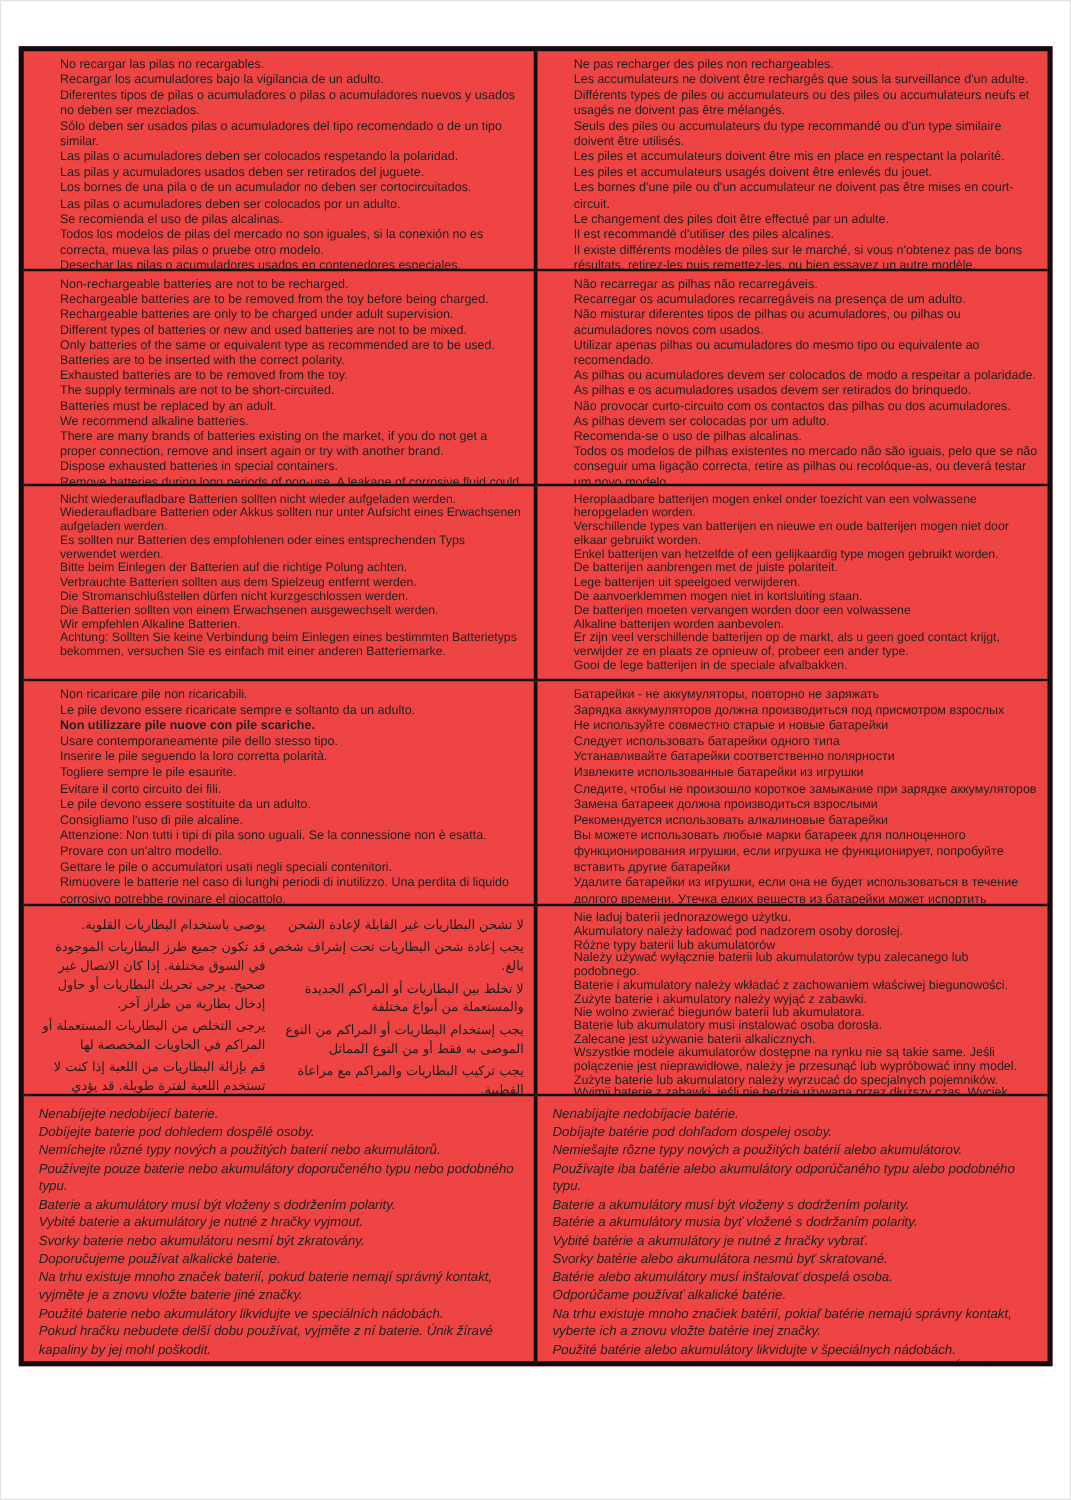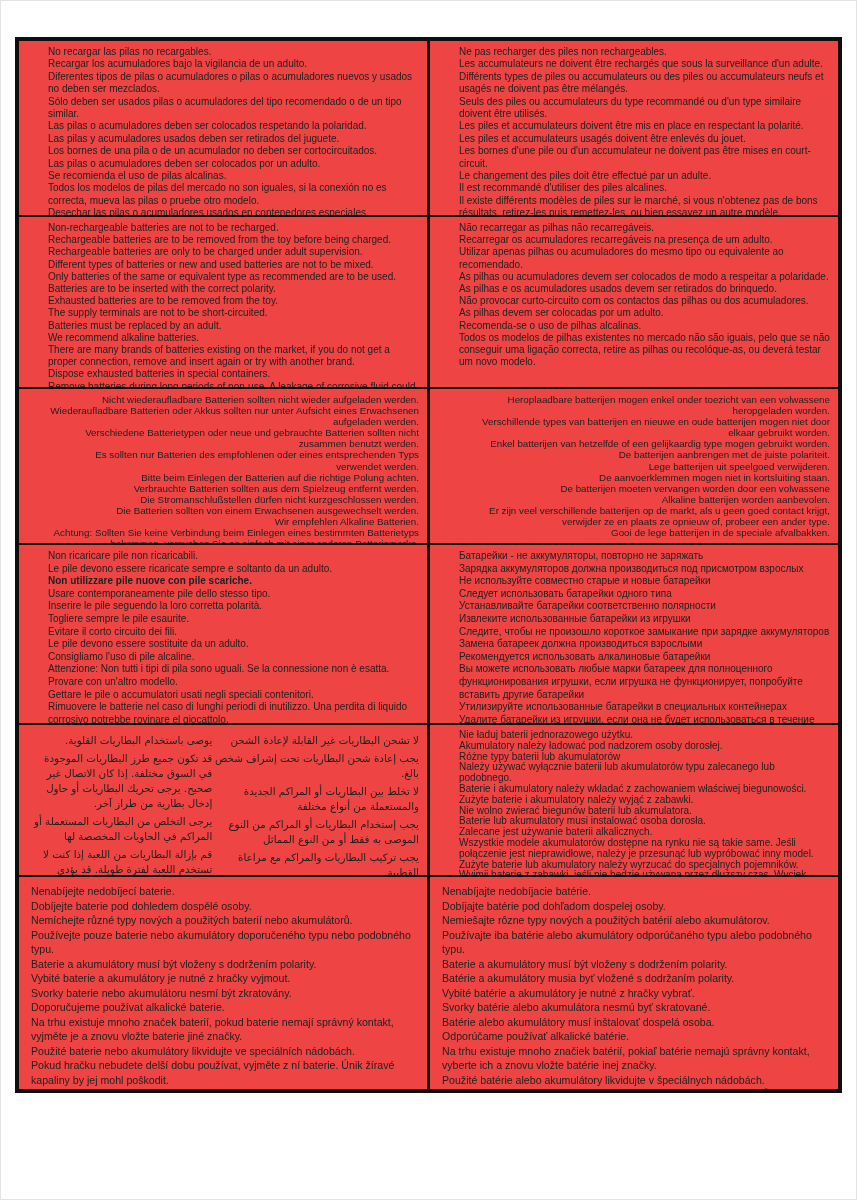--- a/index.html
+++ b/index.html
@@ -21,25 +21,25 @@
   .cell{
     box-sizing:border-box;overflow:hidden;
     padding:5px 8px 3px 29px;
   }
   .cell.colL{border-right:3px solid #0e0e0e;}
   .cell.rowB{border-bottom:2px solid #0e0e0e;}
   .cell p{margin:0;}
   
   .r1 p{font-size:10px;line-height:12.4px;}
   .r2 p{font-size:10px;line-height:12.2px;}
-  .r3 p{font-size:9.8px;line-height:11.1px;text-align:right;}
+  .r3 p{font-size:9.8px;line-height:11.1px;}
   .r4 p{font-size:10px;line-height:12.6px;}
   .r5p p{font-size:10px;line-height:10.8px;}
   .r6{padding-left:12px;padding-top:7px;}
-  .r6 p{font-size:10.6px;line-height:14.5px;}
+  .r6 p{font-size:10.6px;line-height:14.5px;font-style:italic;}
   
   .r5a{display:flex;padding:8px 8px 4px 10px;}
   .r5a .acol{direction:rtl;text-align:right;font-family:"DejaVu Sans",sans-serif;}
   .r5a .acol p{font-size:10.3px;line-height:15px;margin-bottom:3px;}
   .r5a .acol-left{width:47%;}
   .r5a .acol-right{width:53%;}
 </style>
 </head>
 <body>
 
@@ -84,33 +84,33 @@
           <p>The supply terminals are not to be short-circuited.</p>
           <p>Batteries must be replaced by an adult.</p>
           <p>We recommend alkaline batteries.</p>
           <p>There are many brands of batteries existing on the market, if you do not get a proper connection, remove and insert again or try with another brand.</p>
           <p>Dispose exhausted batteries in special containers.</p>
           <p>Remove batteries during long periods of non-use. A leakage of corrosive fluid could ruin the toy.</p>
         </div>
       <div class="cell rowB r2">
           <p>Não recarregar as pilhas não recarregáveis.</p>
           <p>Recarregar os acumuladores recarregáveis na presença de um adulto.</p>
+          <p>Não misturar diferentes tipos de pilhas ou acumuladores, ou pilhas ou acumuladores novos com usados.</p>
           <p>Utilizar apenas pilhas ou acumuladores do mesmo tipo ou equivalente ao recomendado.</p>
           <p>As pilhas ou acumuladores devem ser colocados de modo a respeitar a polaridade.</p>
           <p>As pilhas e os acumuladores usados devem ser retirados do brinquedo.</p>
           <p>Não provocar curto-circuito com os contactos das pilhas ou dos acumuladores.</p>
           <p>As pilhas devem ser colocadas por um adulto.</p>
           <p>Recomenda-se o uso de pilhas alcalinas.</p>
           <p>Todos os modelos de pilhas existentes no mercado não são iguais, pelo que se não conseguir uma ligação correcta, retire as pilhas ou recolóque-as, ou deverá testar um novo modelo.</p>
         </div>
 
       <div class="cell colL rowB r3">
           <p>Nicht wiederaufladbare Batterien sollten nicht wieder aufgeladen werden.</p>
           <p>Wiederaufladbare Batterien oder Akkus sollten nur unter Aufsicht eines Erwachsenen aufgeladen werden.</p>
-          <p>Verschiedene Batterietypen oder neue und gebrauchte Batterien sollten nicht zusammen benutzt werden.</p>
           <p>Es sollten nur Batterien des empfohlenen oder eines entsprechenden Typs verwendet werden.</p>
           <p>Bitte beim Einlegen der Batterien auf die richtige Polung achten.</p>
           <p>Verbrauchte Batterien sollten aus dem Spielzeug entfernt werden.</p>
           <p>Die Stromanschlußstellen dürfen nicht kurzgeschlossen werden.</p>
           <p>Die Batterien sollten von einem Erwachsenen ausgewechselt werden.</p>
           <p>Wir empfehlen Alkaline Batterien.</p>
           <p>Achtung: Sollten Sie keine Verbindung beim Einlegen eines bestimmten Batterietyps bekommen, versuchen Sie es einfach mit einer anderen Batteriemarke.</p>
         </div>
       <div class="cell rowB r3">
           <p>Heroplaadbare batterijen mogen enkel onder toezicht van een volwassene heropgeladen worden.</p>
@@ -143,21 +143,20 @@
           <p>Батарейки - не аккумуляторы, повторно не заряжать</p>
           <p>Зарядка аккумуляторов должна производиться под присмотром взрослых</p>
           <p>Не используйте совместно старые и новые батарейки</p>
           <p>Следует использовать батарейки одного типа</p>
           <p>Устанавливайте батарейки соответственно  полярности</p>
           <p>Извлеките использованные батарейки из игрушки</p>
           <p>Следите, чтобы не произошло короткое замыкание при зарядке аккумуляторов</p>
           <p>Замена батареек должна производиться взрослыми</p>
           <p>Рекомендуется использовать алкалиновые батарейки</p>
           <p>Вы можете использовать любые марки батареек для полноценного функционирования игрушки, если игрушка не функционирует, попробуйте вставить другие батарейки</p>
-          <p>Утилизируйте использованные батарейки в специальных контейнерах</p>
           <p>Удалите батарейки из игрушки, если она не будет использоваться в течение долгого времени. Утечка едких веществ из батарейки может испортить игрушку.</p>
         </div>
 
       <div class="cell colL rowB r5a">
         <div class="acol acol-left">
             <p>يوصى باستخدام البطاريات القلوية.</p>
             <p>قد تكون جميع طرز البطاريات الموجودة في السوق مختلفة. إذا كان الاتصال غير صحيح. يرجى تحريك البطاريات أو حاول إدخال بطارية من طراز آخر.</p>
             <p>يرجى التخلص من البطاريات المستعملة أو المراكم في الحاويات المخصصة لها</p>
             <p>قم بإزالة البطاريات من اللعبة إذا كنت لا تستخدم اللعبة لفترة طويلة. قد يؤدي تسرب سائل أكّال إلى إتلافه.</p>
           </div>

